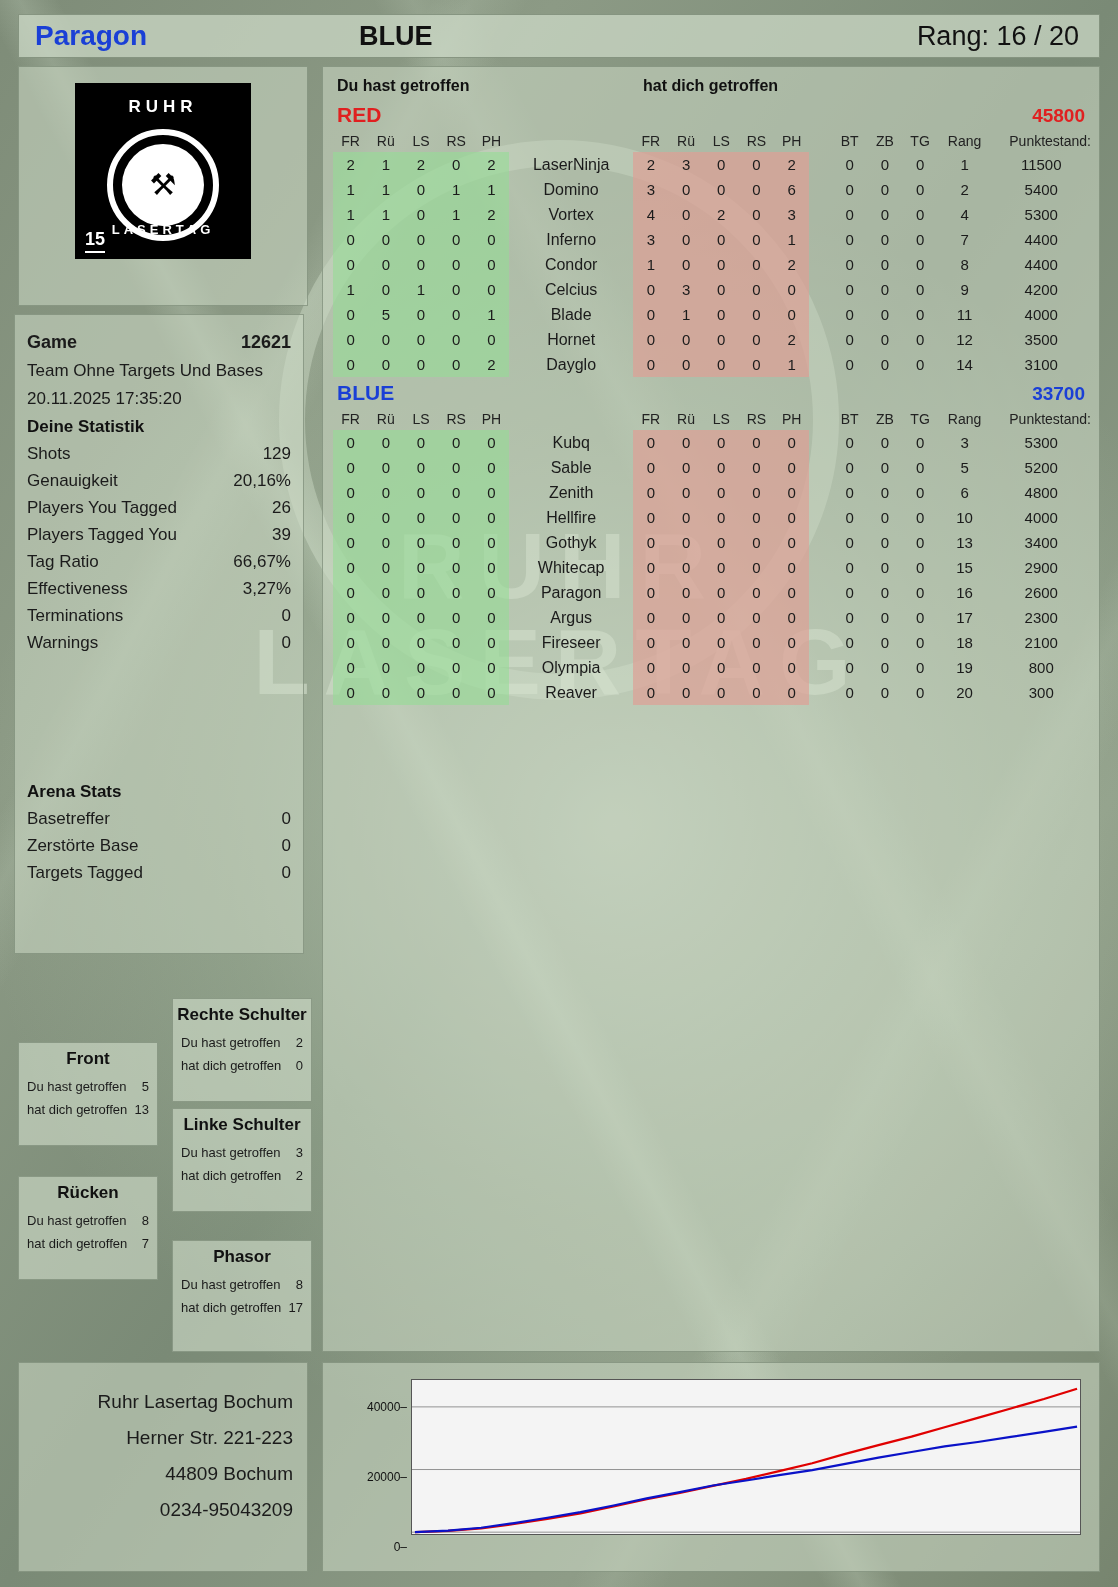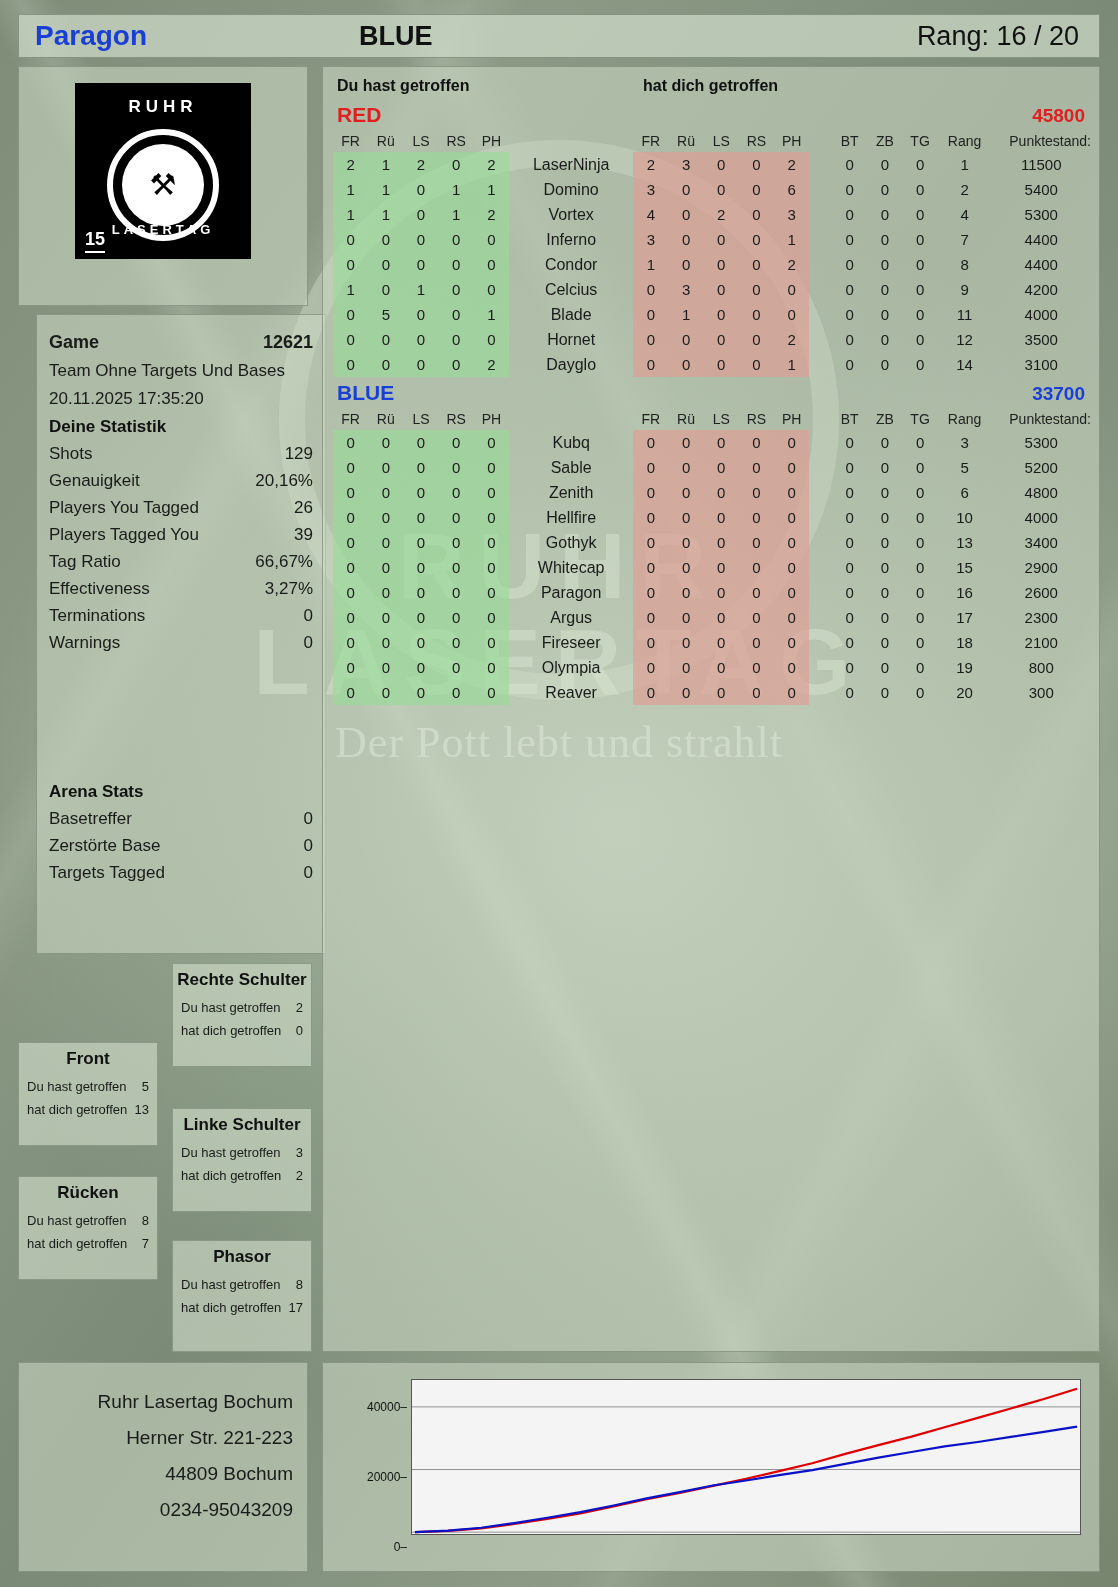--- a/index.html
+++ b/index.html
@@ -90,33 +90,33 @@
   }
   .logo-wave {
     position:absolute; left:50%; bottom:40px; transform:translateX(-50%);
     font-size:16px; color:#fff;
   }
   .logo-num {
     position:absolute; left:10px; bottom:6px; font-size:18px; font-weight:bold;
     border-bottom:2px solid #fff; padding-bottom:1px;
   }
 
-  #game-panel { left:36px; top:314px; width:290px; height:640px; padding:10px 12px; }
+  #game-panel { left:14px; top:314px; width:290px; height:640px; padding:10px 12px; }
   .row { display:flex; justify-content:space-between; font-size:17px; color:#1b1b1b; margin:7px 0; }
   .row .lbl { }
   .row .val { }
   .sect-title { font-size:17px; font-weight:bold; color:#111; margin:6px 0 2px; }
   .line-txt { font-size:17px; color:#1b1b1b; margin:8px 0; }
   .spacer-lg { height:116px; }
 
   
   .bp { position:absolute; background:rgba(208,221,202,0.62); border:1px solid rgba(120,135,115,0.7); }
   .bp .bp-title { text-align:center; font-size:17px; font-weight:bold; color:#111; padding:6px 0 4px; }
   .bp .bp-row { display:flex; justify-content:space-between; font-size:13px; color:#1b1b1b; padding:6px 8px 2px; }
-  #bp-rs { left:172px; top:963px; width:140px; height:104px; }
+  #bp-rs { left:172px; top:998px; width:140px; height:104px; }
   #bp-front { left:18px; top:1042px; width:140px; height:104px; }
   #bp-ls { left:172px; top:1108px; width:140px; height:104px; }
   #bp-back { left:18px; top:1176px; width:140px; height:104px; }
   #bp-ph { left:172px; top:1240px; width:140px; height:112px; }
 
   #address-panel { left:18px; top:1362px; width:290px; height:210px; padding:14px 14px; }
   .addr { font-size:19px; color:#1b1b1b; margin:14px 0;text-align:right; }
 
   
   #score-panel { left:322px; top:66px; width:778px; height:1286px; }
@@ -152,21 +152,20 @@
 </head>
 <body>
 
 <div class="page">
   <div class="streaks"></div>
 
   <div class="watermark">
     <div class="wm-ring"></div>
     <div class="wm-line1">RUHR</div>
     <div class="wm-line2">LASERTAG</div>
-    <div class="wm-line3">Der Pott lebt und strahlt</div>
   </div>
 
   <div id="header" class="panel">
     <div class="hdr-name">Paragon</div>
     <div class="hdr-team">BLUE</div>
     <div class="hdr-rank">Rang: 16 / 20</div>
   </div>
 
   <div id="logo-panel" class="panel">
     <div class="logo-box">

